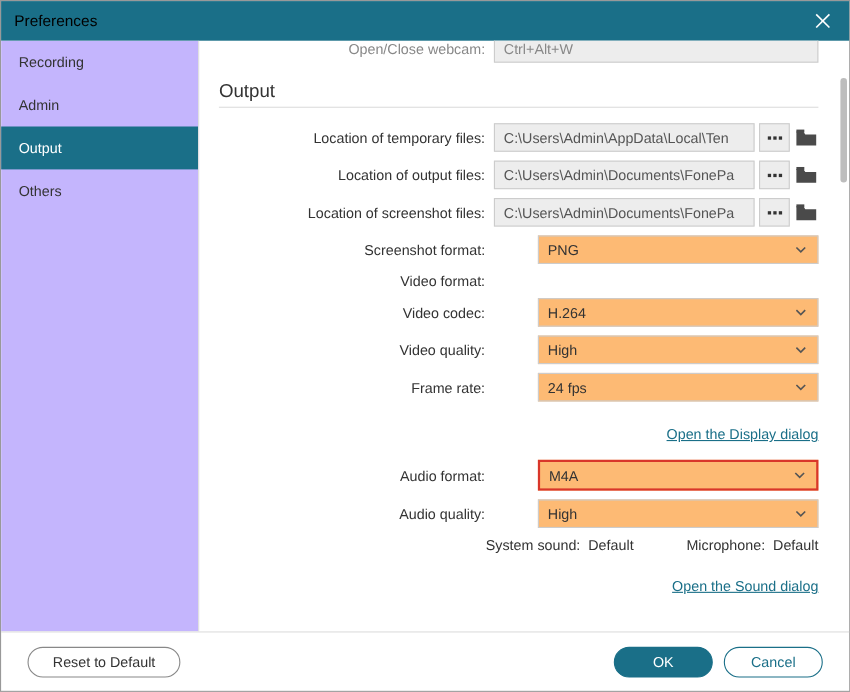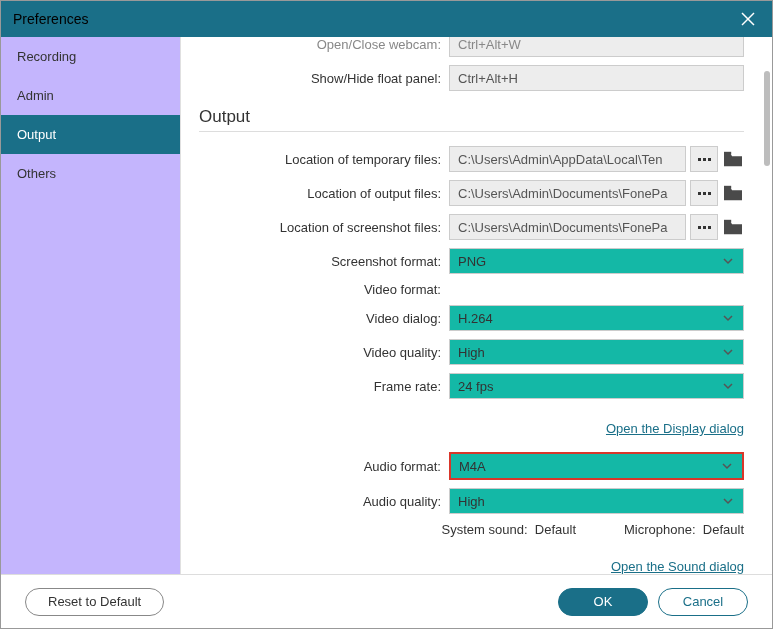--- a/index.html
+++ b/index.html
@@ -19,21 +19,21 @@
 .row { display: flex; align-items: center; margin-bottom: 8px; }
 .row .label { width: 250px; text-align: right; padding-right: 8px; color: #333; }
 .row .field { flex: 1; display: flex; align-items: center; gap: 4px; }
 .textbox { flex: 1; height: 26px; background: #ededed; border: 1px solid #ccc; padding: 0 8px; display: flex; align-items: center; color: #555; overflow: hidden; white-space: nowrap; }
 .textbox.cut { color: #888; }
 .dotbtn { width: 28px; height: 26px; background: #ededed; border: 1px solid #ccc; display: flex; align-items: center; justify-content: center; cursor: pointer; }
 .dotbtn .dots { display: flex; gap: 2px; }
 .dotbtn .dots span { width: 3px; height: 3px; background: #333; }
 .foldericon { width: 22px; height: 18px; cursor: pointer; }
 .select { flex: 1; position: relative; }
-.select-box { height: 26px; background: #14b8a6; border: 1px solid #ccc; padding: 0 8px; display: flex; align-items: center; justify-content: space-between; cursor: pointer; }
+.select-box { height: 26px; background: #fdba74; border: 1px solid #ccc; padding: 0 8px; display: flex; align-items: center; justify-content: space-between; cursor: pointer; margin-left: 40px; }
 .select-box.highlight { border: 2px solid #d9362a; height: 28px; }
 .chev { width: 14px; height: 14px; }
 .section-title { font-size: 17px; color: #333; margin: 16px 0 4px 0; }
 .hr { border-bottom: 1px solid #ddd; margin-bottom: 14px; }
 .link { color: #1a6f88; text-decoration: underline; cursor: pointer; text-align: right; }
 .linkrow { text-align: right; margin: 22px 0 16px 0; }
 .inline-info { display: flex; justify-content: flex-end; gap: 48px; margin: 6px 0 14px 0; }
 .inline-info span { color: #333; }
 .footer { height: 54px; border-top: 1px solid #ddd; display: flex; align-items: center; justify-content: space-between; padding: 0 24px; }
 .btn { height: 28px; padding: 0 22px; border-radius: 14px; border: 1px solid #1a6f88; background: #fff; color: #1a6f88; cursor: pointer; font-size: 13px; display: inline-flex; align-items: center; justify-content: center; }
@@ -68,26 +68,20 @@
     <div class="content">
       <div class="scroll-area">
 
         <div class="row cutoff-top" style="margin-top:-6px;">
           <div class="label">Open/Close webcam:</div>
           <div class="field">
             <div class="textbox cut">Ctrl+Alt+W</div>
           </div>
         </div>
 
-        <div class="row">
-          <div class="label">Show/Hide float panel:</div>
-          <div class="field">
-            <div class="textbox">Ctrl+Alt+H</div>
-          </div>
-        </div>
 
         <div class="section-title">Output</div>
         <div class="hr"></div>
 
         <div class="row">
           <div class="label">Location of temporary files:</div>
           <div class="field">
             <div class="textbox">C:\Users\Admin\AppData\Local\Ten</div>
             <div class="dotbtn">
                 <div class="dots">
@@ -151,21 +145,21 @@
                 </div>
               </div>
             </div>
         </div>
 
         <div class="row">
           <div class="label">Video format:</div>
         </div>
 
         <div class="row">
-          <div class="label">Video dialog:</div>
+          <div class="label">Video codec:</div>
           <div class="field">
               <div class="select">
                 <div class="select-box">
                   <span>H.264</span>
                   <svg class="chev" viewBox="0 0 14 14">
                     <path d="M3 5l4 4 4-4" fill="none" stroke="#555" stroke-width="1.5"></path>
                   </svg>
                 </div>
               </div>
             </div>

